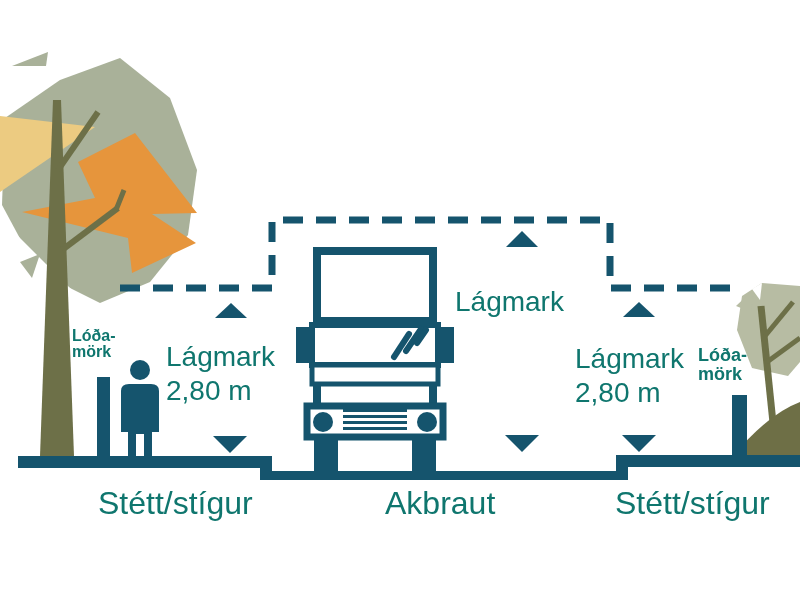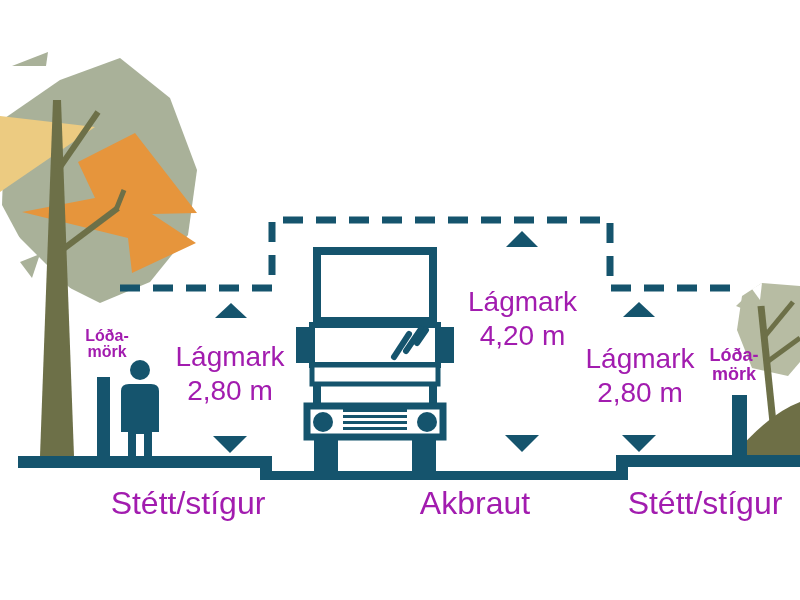--- a/index.html
+++ b/index.html
@@ -1,21 +1,21 @@
 <!DOCTYPE html>
 <html><head>
 <meta charset="utf-8">
 <style>
   html,body{margin:0;padding:0;background:#fff;}
   #stage{
     position:relative;width:800px;height:600px;background:#ffffff;overflow:hidden;
     font-family:"Liberation Sans", sans-serif;
   }
   #artwork{position:absolute;left:0;top:0;}
-  .lbl{position:absolute;color:#a21caf;text-align:center;}
+  .lbl{position:absolute;color:#0f766e;}
   .clearance{font-size:28px;line-height:34px;font-weight:normal;}
   .boundary{font-weight:bold;}
   .boundary.small{font-size:16px;line-height:16px;}
   .boundary.big{font-size:18px;line-height:19px;}
   .ground{font-size:32px;line-height:34px;font-weight:normal;}
 </style>
 </head>
 <body>
 
 <div id="stage">
@@ -114,21 +114,20 @@
     <div>mörk</div>
   </div>
 
   <div class="lbl clearance" style="left:166px;top:340px;width:128px;">
     <div>Lágmark</div>
     <div>2,80 m</div>
   </div>
 
   <div class="lbl clearance" style="left:455px;top:285px;width:135px;">
     <div>Lágmark</div>
-    <div>4,20 m</div>
   </div>
 
   <div class="lbl clearance" style="left:575px;top:342px;width:130px;">
     <div>Lágmark</div>
     <div>2,80 m</div>
   </div>
 
   <div class="lbl boundary big" style="left:698px;top:346px;width:72px;">
     <div>Lóða-</div>
     <div>mörk</div>

